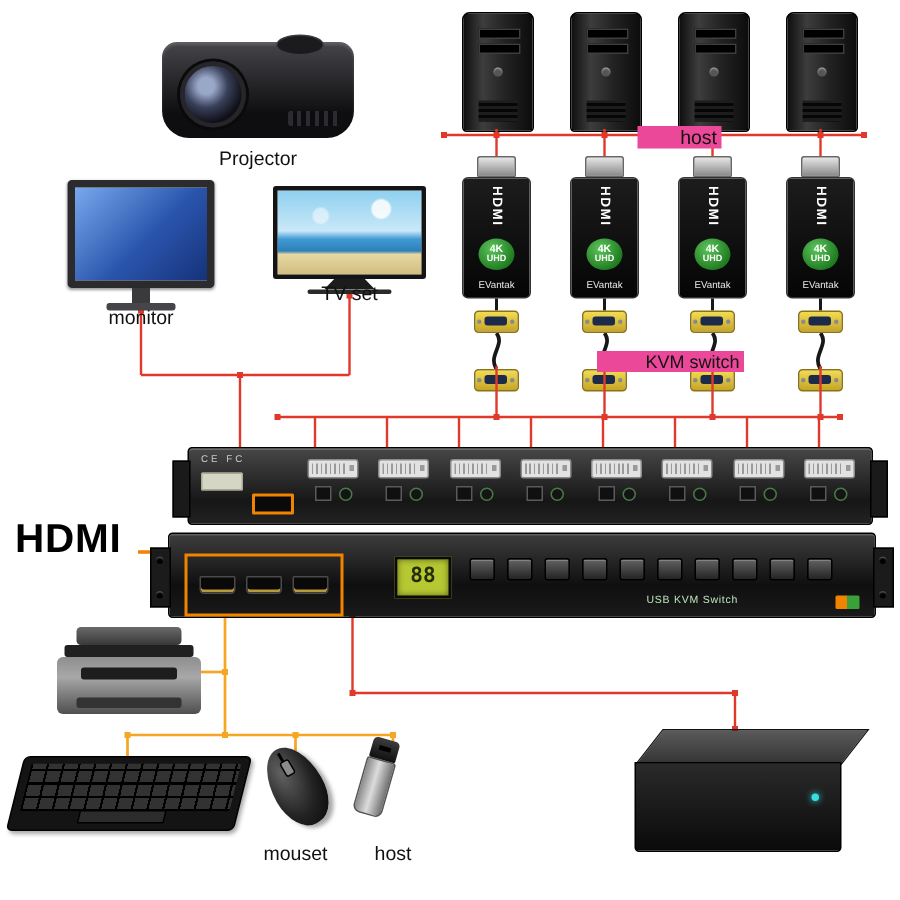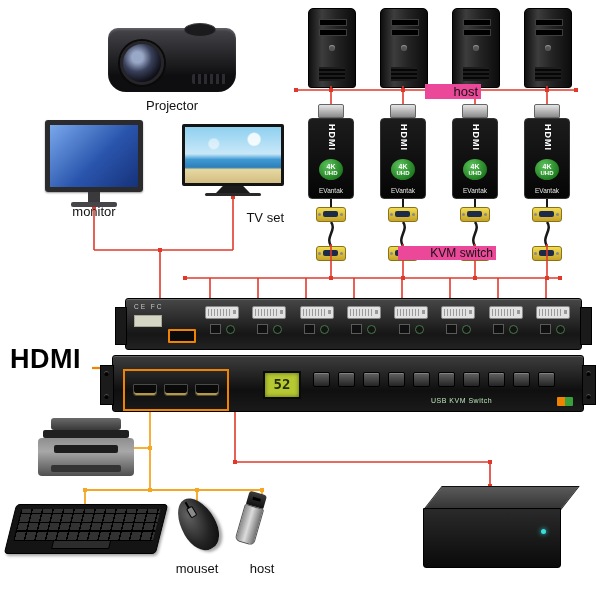--- a/index.html
+++ b/index.html
@@ -325,35 +325,35 @@
         </span>
       <span class="adp-brand">EVantak</span>
     </div>
     <div class="adp-cable"></div>
     <div class="vga"></div>
     <svg width="16" height="24">
         <path d="M8 0C14 8 2 15 8 24" stroke="#181818" stroke-width="2.5" fill="none"></path>
       </svg>
     <div class="vga"></div>
   </div>
-  <div class="label bgwhite" style="left:398px;top:246px;width:92px;font-size:12px;">KVM switch</div>
+  <div class="label bgwhite" style="left:398px;top:234px;width:92px;font-size:12px;">KVM switch</div>
 
   <div class="dev monitor">
     <div class="mon-screen"></div>
     <div class="mon-neck"></div>
     <div class="mon-base"></div>
   </div>
   <div class="label" style="left:40px;top:204px;width:108px;">monitor</div>
 
   <div class="dev tv">
     <div class="tv-screen"></div>
     <div class="tv-stand"></div>
     <div class="tv-base"></div>
   </div>
-  <div class="label" style="left:182px;top:210px;width:102px;text-align:right;">TV set</div>
+  <div class="label" style="left:182px;top:188px;width:102px;">TV set</div>
 
   <div class="hdmi-big">HDMI</div>
 
   <div class="dev kvm-rear">
     <div class="r-ear l"></div>
     <div class="r-ear r"></div>
     <div class="ce-mark">CE FC</div>
     <div class="sticker"></div>
     <div class="rear-hdmi"></div>
     <div class="pgroups">
@@ -417,21 +417,21 @@
   </div>
 
   <div class="dev kvm-front">
     <div class="f-ear l"></div>
     <div class="f-ear r"></div>
     <div class="hdmi-box">
       <div class="hport"></div>
       <div class="hport"></div>
       <div class="hport"></div>
     </div>
-    <div class="lcd">52</div>
+    <div class="lcd">88</div>
     <div class="btnrow">
       <div class="pbtn"></div>
       <div class="pbtn"></div>
       <div class="pbtn"></div>
       <div class="pbtn"></div>
       <div class="pbtn"></div>
       <div class="pbtn"></div>
       <div class="pbtn"></div>
       <div class="pbtn"></div>
       <div class="pbtn"></div>

